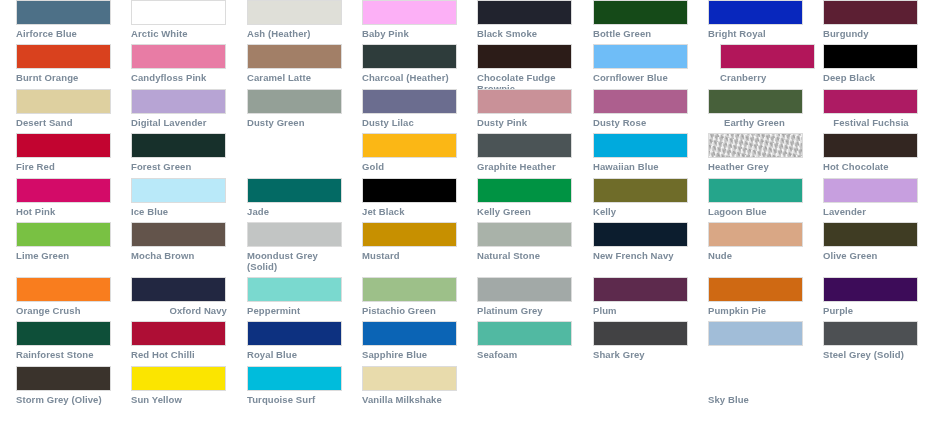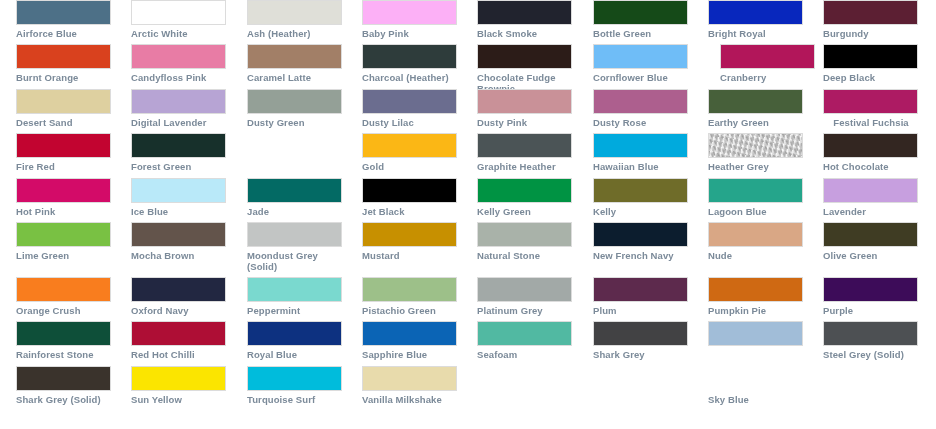--- a/index.html
+++ b/index.html
@@ -140,21 +140,21 @@
     <div class="swatch-cell" style="left: 477px; top: 89px;">
       <div class="swatch-chip" title="Dusty Pink" style="background-color: rgb(201, 145, 152); border-color: rgb(220, 220, 220);"></div>
       <span class="swatch-label" style="color: rgb(123, 138, 153);">Dusty Pink</span>
     </div>
     <div class="swatch-cell" style="left: 593px; top: 89px;">
       <div class="swatch-chip" title="Dusty Rose" style="background-color: rgb(173, 95, 142); border-color: rgb(220, 220, 220);"></div>
       <span class="swatch-label" style="color: rgb(123, 138, 153);">Dusty Rose</span>
     </div>
     <div class="swatch-cell" style="left: 708px; top: 89px;">
       <div class="swatch-chip" title="Earthy Green" style="background-color: rgb(71, 96, 58); border-color: rgb(220, 220, 220);"></div>
-      <span class="swatch-label" style="color: rgb(123, 138, 153);">Earthy Green</span>
+      <span class="swatch-label" style="color: rgb(123, 138, 153); margin-left: 16px;">Earthy Green</span>
     </div>
     <div class="swatch-cell" style="left: 823px; top: 89px;">
       <div class="swatch-chip" title="Festival Fuchsia" style="background-color: rgb(173, 27, 99); border-color: rgb(220, 220, 220);"></div>
       <span class="swatch-label" style="color: rgb(123, 138, 153); text-align: center;">Festival Fuchsia</span>
     </div>
     <div class="swatch-cell" style="left: 16px; top: 133px;">
       <div class="swatch-chip" title="Fire Red" style="background-color: rgb(194, 4, 48); border-color: rgb(220, 220, 220);"></div>
       <span class="swatch-label" style="color: rgb(123, 138, 153);">Fire Red</span>
     </div>
     <div class="swatch-cell" style="left: 131px; top: 133px;">
@@ -244,21 +244,21 @@
       <span class="swatch-label" style="color: rgb(123, 138, 153);">Nude</span>
     </div>
     <div class="swatch-cell" style="left: 823px; top: 222px;">
       <div class="swatch-chip" title="Olive Green" style="background-color: rgb(63, 60, 35); border-color: rgb(220, 220, 220);"></div>
       <span class="swatch-label" style="color: rgb(123, 138, 153);">Olive Green</span>
     </div>
     <div class="swatch-cell" style="left: 16px; top: 277px;">
       <div class="swatch-chip" title="Orange Crush" style="background-color: rgb(249, 125, 30); border-color: rgb(220, 220, 220);"></div>
       <span class="swatch-label" style="color: rgb(123, 138, 153);">Orange Crush</span>
     </div>
-    <div class="swatch-cell" style="left: 131px; top: 277px;">
+    <div class="swatch-cell" style="left: 131px; top: 277px; text-align: right;">
       <div class="swatch-chip" title="Oxford Navy" style="background-color: rgb(34, 39, 65); border-color: rgb(220, 220, 220);"></div>
       <span class="swatch-label" style="color: rgb(123, 138, 153);">Oxford Navy</span>
     </div>
     <div class="swatch-cell" style="left: 247px; top: 277px;">
       <div class="swatch-chip" title="Peppermint" style="background-color: rgb(122, 217, 207); border-color: rgb(220, 220, 220);"></div>
       <span class="swatch-label" style="color: rgb(123, 138, 153);">Peppermint</span>
     </div>
     <div class="swatch-cell" style="left: 362px; top: 277px;">
       <div class="swatch-chip" title="Pistachio Green" style="background-color: rgb(157, 192, 137); border-color: rgb(220, 220, 220);"></div>
       <span class="swatch-label" style="color: rgb(123, 138, 153);">Pistachio Green</span>
@@ -306,21 +306,21 @@
     <div class="swatch-cell" style="left: 708px; top: 321px;">
       <div class="swatch-chip" title="Sky Blue" style="background-color: rgb(161, 189, 216); border-color: rgb(220, 220, 220);"></div>
       <span class="swatch-label" style="color: rgb(123, 138, 153); margin-top: 48px;">Sky Blue</span>
     </div>
     <div class="swatch-cell" style="left: 823px; top: 321px;">
       <div class="swatch-chip" title="Steel Grey (Solid)" style="background-color: rgb(77, 80, 83); border-color: rgb(220, 220, 220);"></div>
       <span class="swatch-label" style="color: rgb(123, 138, 153);">Steel Grey (Solid)</span>
     </div>
     <div class="swatch-cell" style="left: 16px; top: 366px;">
       <div class="swatch-chip" title="Storm Grey (Solid)" style="background-color: rgb(58, 51, 44); border-color: rgb(220, 220, 220);"></div>
-      <span class="swatch-label" style="color: rgb(123, 138, 153);">Shark Grey (Solid)</span>
+      <span class="swatch-label" style="color: rgb(123, 138, 153);">Storm Grey (Olive)</span>
     </div>
     <div class="swatch-cell" style="left: 131px; top: 366px;">
       <div class="swatch-chip" title="Sun Yellow" style="background-color: rgb(251, 229, 0); border-color: rgb(220, 220, 220);"></div>
       <span class="swatch-label" style="color: rgb(123, 138, 153);">Sun Yellow</span>
     </div>
     <div class="swatch-cell" style="left: 247px; top: 366px;">
       <div class="swatch-chip" title="Turquoise Surf" style="background-color: rgb(0, 188, 220); border-color: rgb(220, 220, 220);"></div>
       <span class="swatch-label" style="color: rgb(123, 138, 153);">Turquoise Surf</span>
     </div>
     <div class="swatch-cell" style="left: 362px; top: 366px;">

